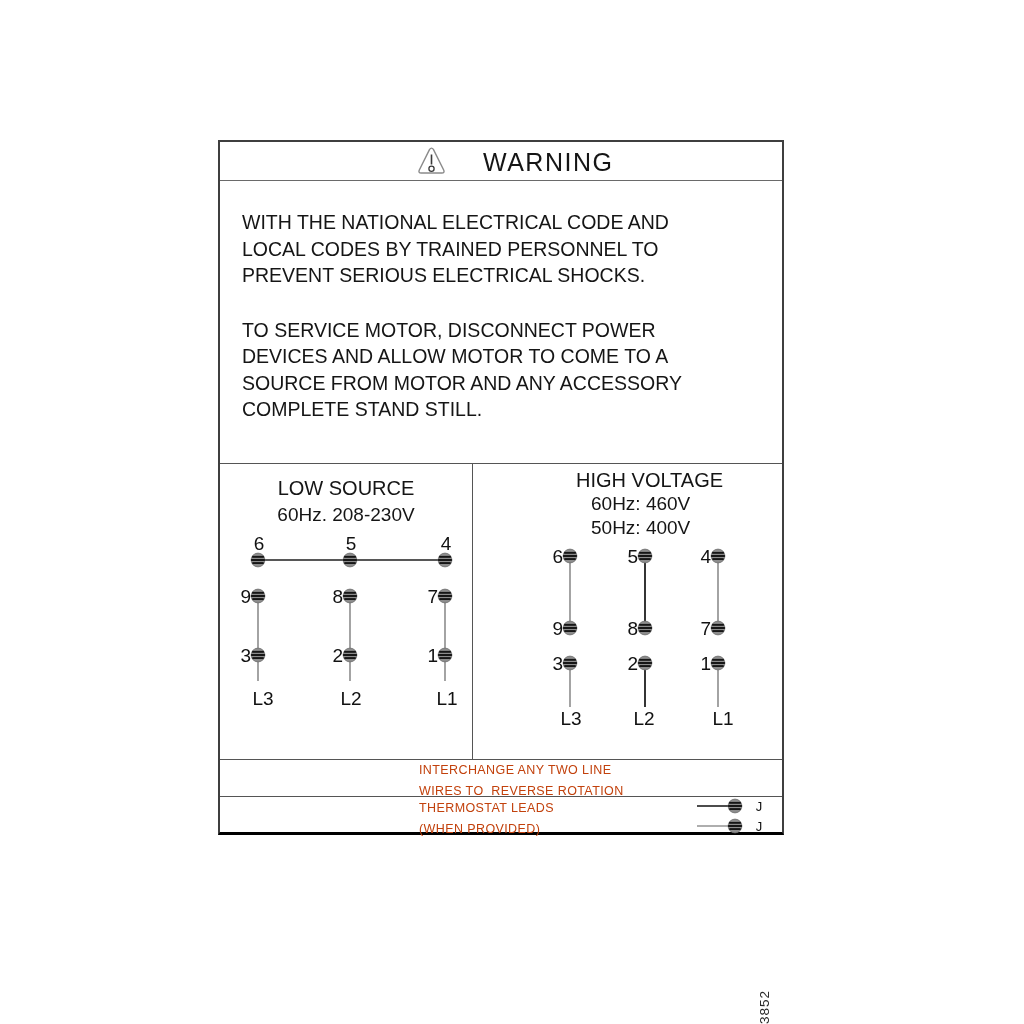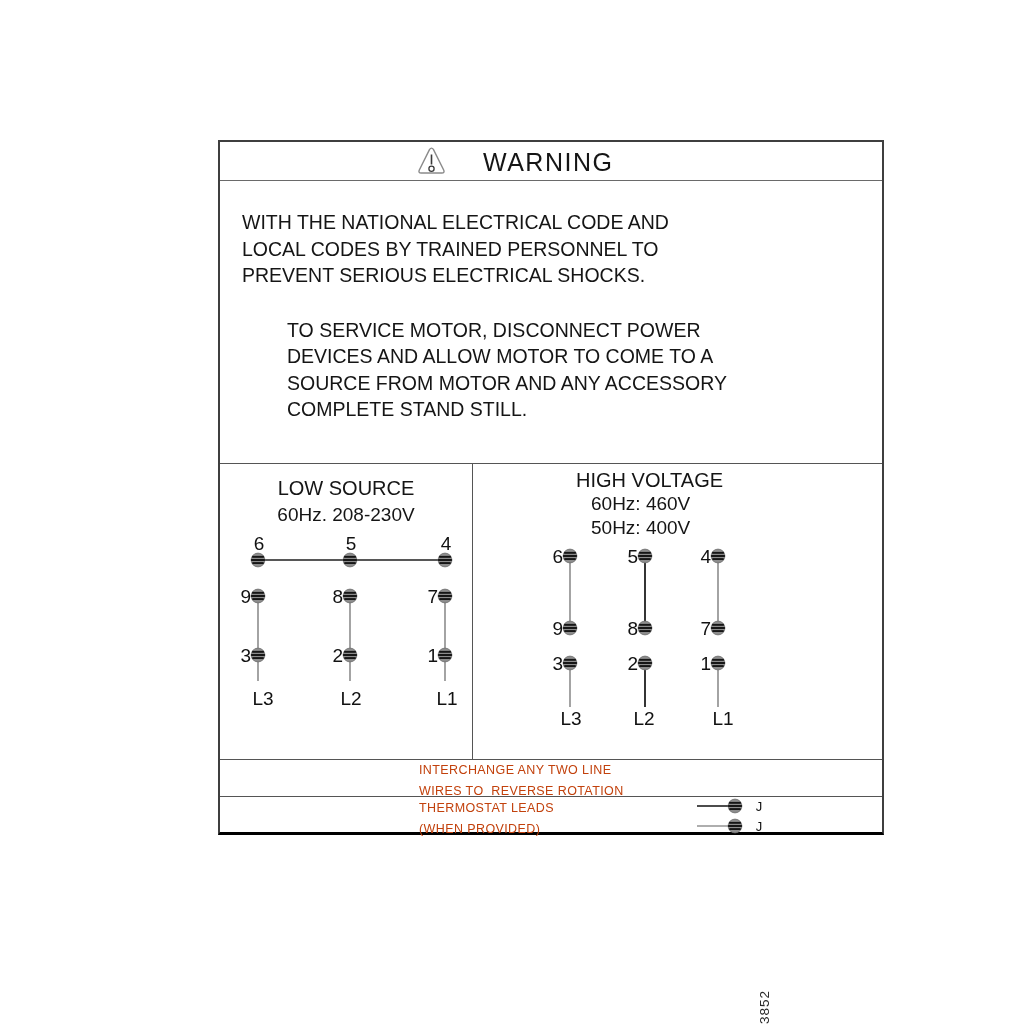--- a/index.html
+++ b/index.html
@@ -2,32 +2,32 @@
 <html><head>
 <meta charset="utf-8">
 <style>
   html,body{margin:0;padding:0;background:#ffffff;}
   body{
     width:1024px;height:1024px;position:relative;
     font-family:"Liberation Sans", sans-serif;color:#151515;
     -webkit-font-smoothing:antialiased;
   }
   .plate{
-    position:absolute;left:218px;top:140px;width:666px;height:695px;
+    position:absolute;left:218px;top:140px;width:566px;height:695px;
     box-sizing:border-box;background:#fff;
     border:2px solid #3f3f3f;border-bottom:3px solid #000;
   }
   
   .plate-header{position:absolute;left:0;top:0;right:0;height:38px;border-bottom:1px solid #6a6a6a;}
   .warn-tri{position:absolute;left:196px;top:4px;width:31px;height:31px;}
   .warn-title{position:absolute;left:263px;top:6px;font-size:25px;letter-spacing:1.5px;white-space:nowrap;}
   
   .warning-body{position:absolute;left:22px;top:67px;right:10px;font-size:19.5px;}
   .warning-body .wline{line-height:26.5px;white-space:nowrap;}
-  .para2{margin-top:28px;margin-left:45px;}
+  .para2{margin-top:28px;}
   
   .wiring{position:absolute;left:0;top:321px;width:100%;height:296px;border-top:1px solid #555;box-sizing:border-box;}
   .divider-v{position:absolute;left:252px;top:0;width:1px;height:100%;background:#555;}
   .lv{position:absolute;left:0;top:0;width:252px;height:296px;}
   .hv{position:absolute;left:253px;top:0;width:305px;height:296px;}
   .sec-title{font-size:20px;white-space:nowrap;}
   .lv .sec-title{text-align:center;margin-top:13px;}
   .lv .sec-sub{text-align:center;margin-top:4px;font-size:19px;white-space:nowrap;}
   .hv .sec-title{position:absolute;left:103px;top:5px;}
   .hv .sec-sub{position:absolute;left:118px;top:28px;font-size:19px;line-height:23.5px;white-space:nowrap;}

